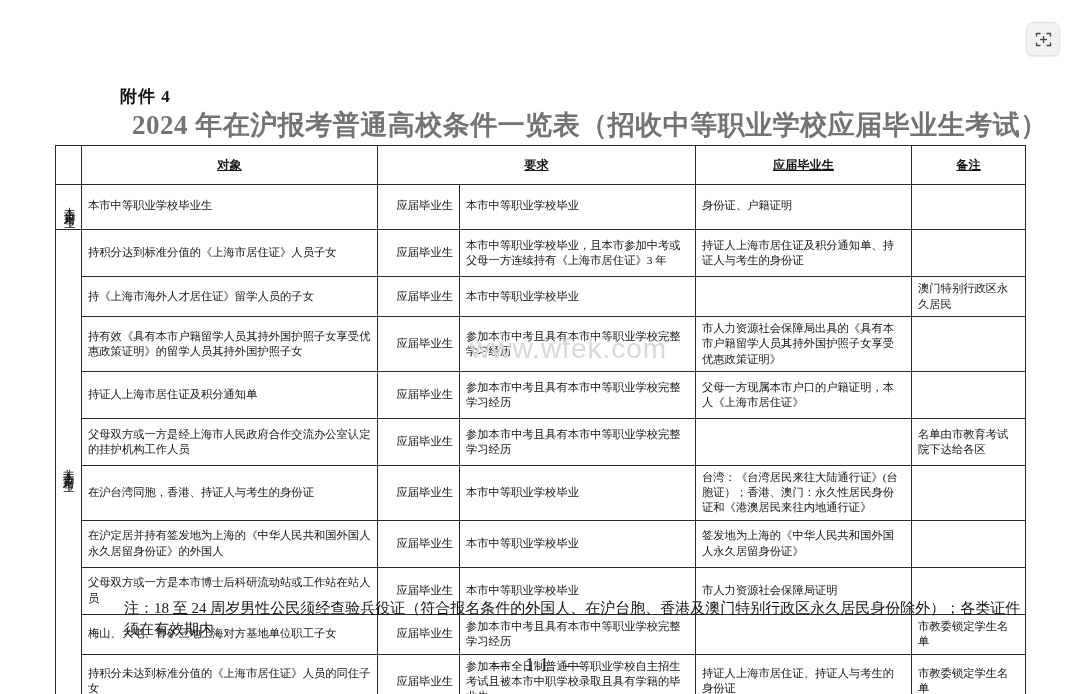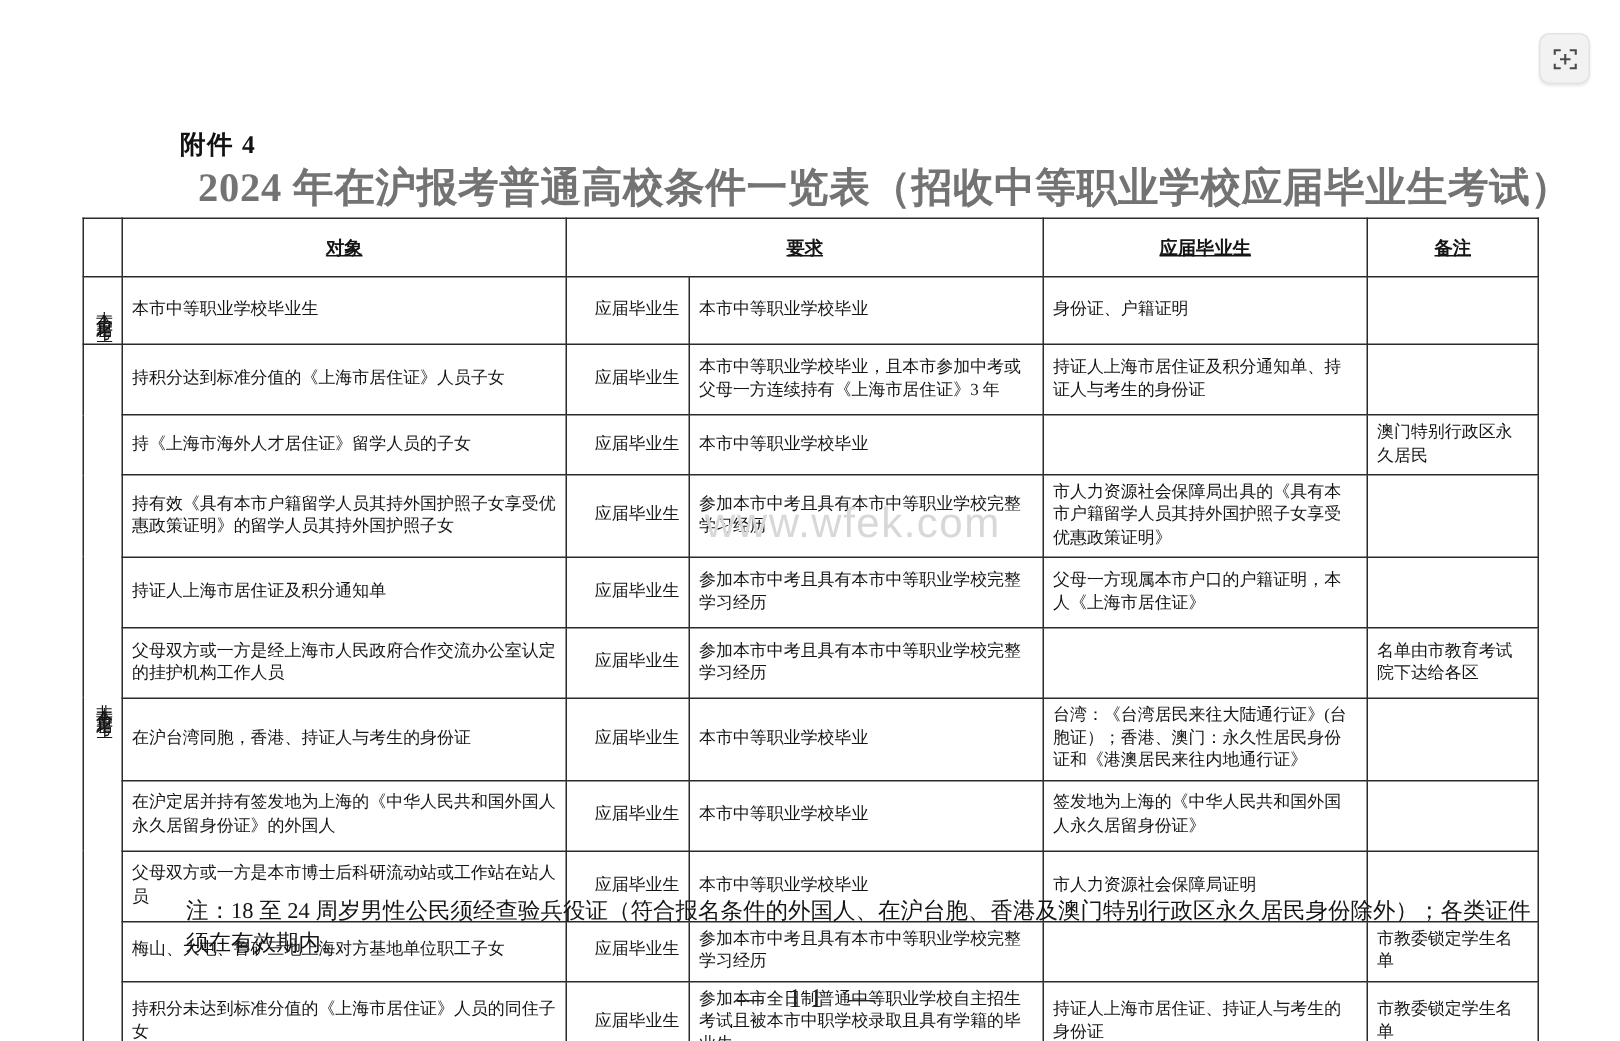--- a/index.html
+++ b/index.html
@@ -105,21 +105,21 @@
     font-size: 11.3px;
     line-height: 1.1;
     margin: 0 auto;
     display: inline-block;
     white-space: nowrap;
   }
   .cat-cell {
     text-align: center;
     padding: 6px 2px;
   }
-  .row-h-1 td { height: 36px; }
+  .row-h-1 td { height: 36px; font-family: Liberation Mono, monospace; }
   .row-std td { height: 31px; }
   .row-tall td { height: 38px; }
 
   .note-bottom {
     position: absolute;
     left: 124px;
     top: 598px;
     width: 900px;
     font-size: 15px;
     font-family: "Liberation Serif", serif;

